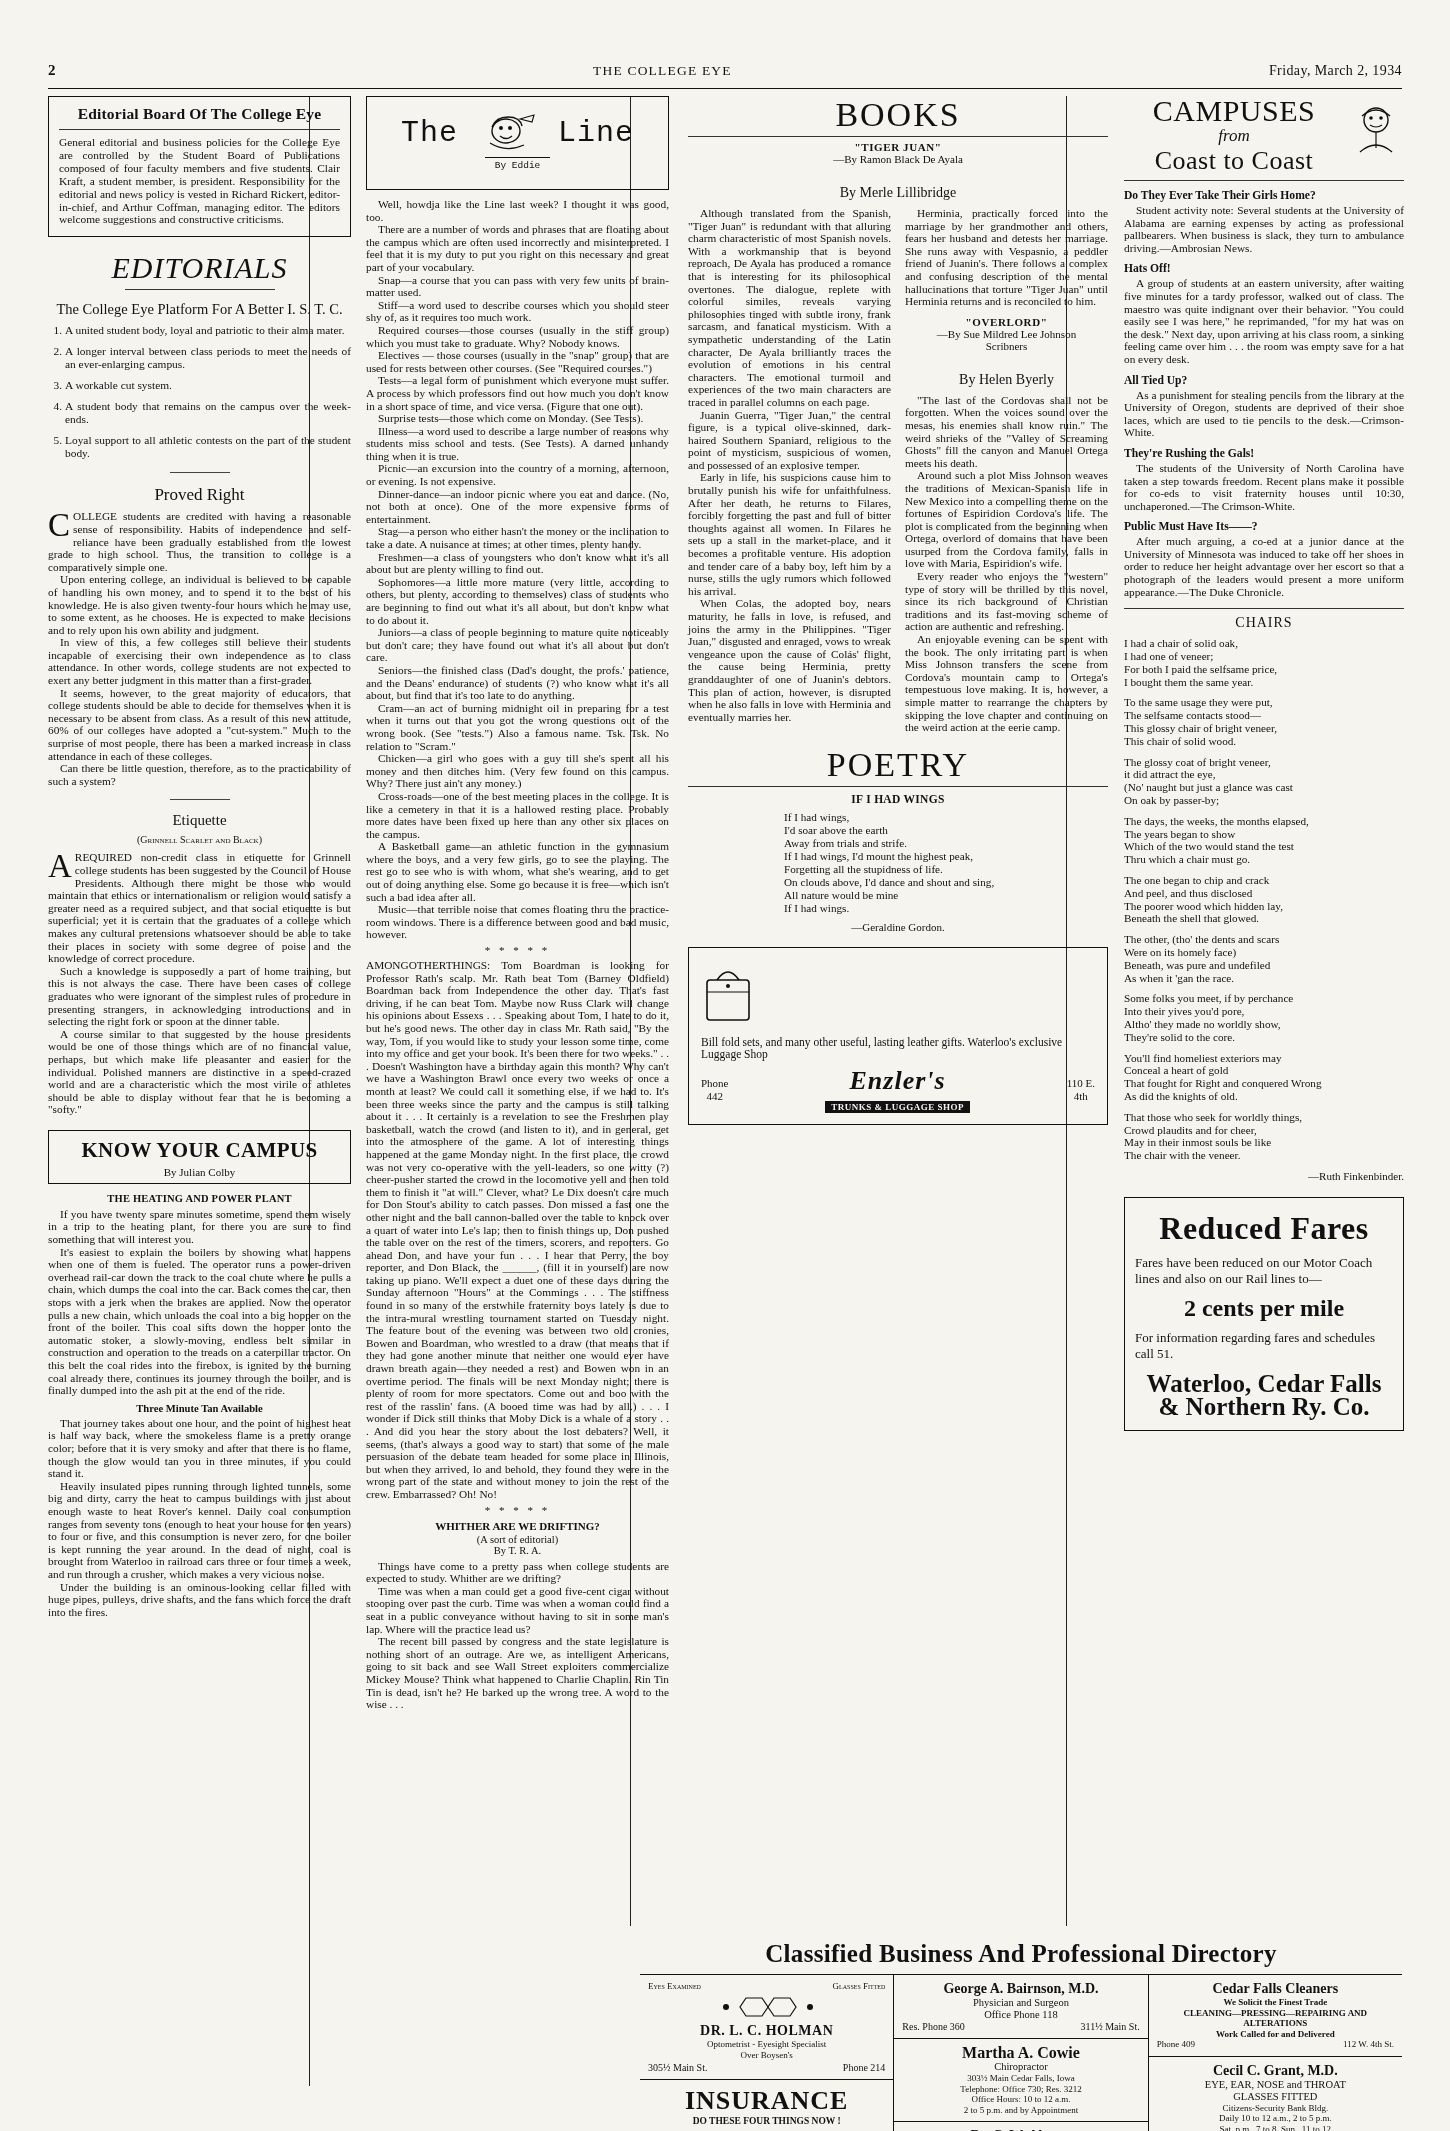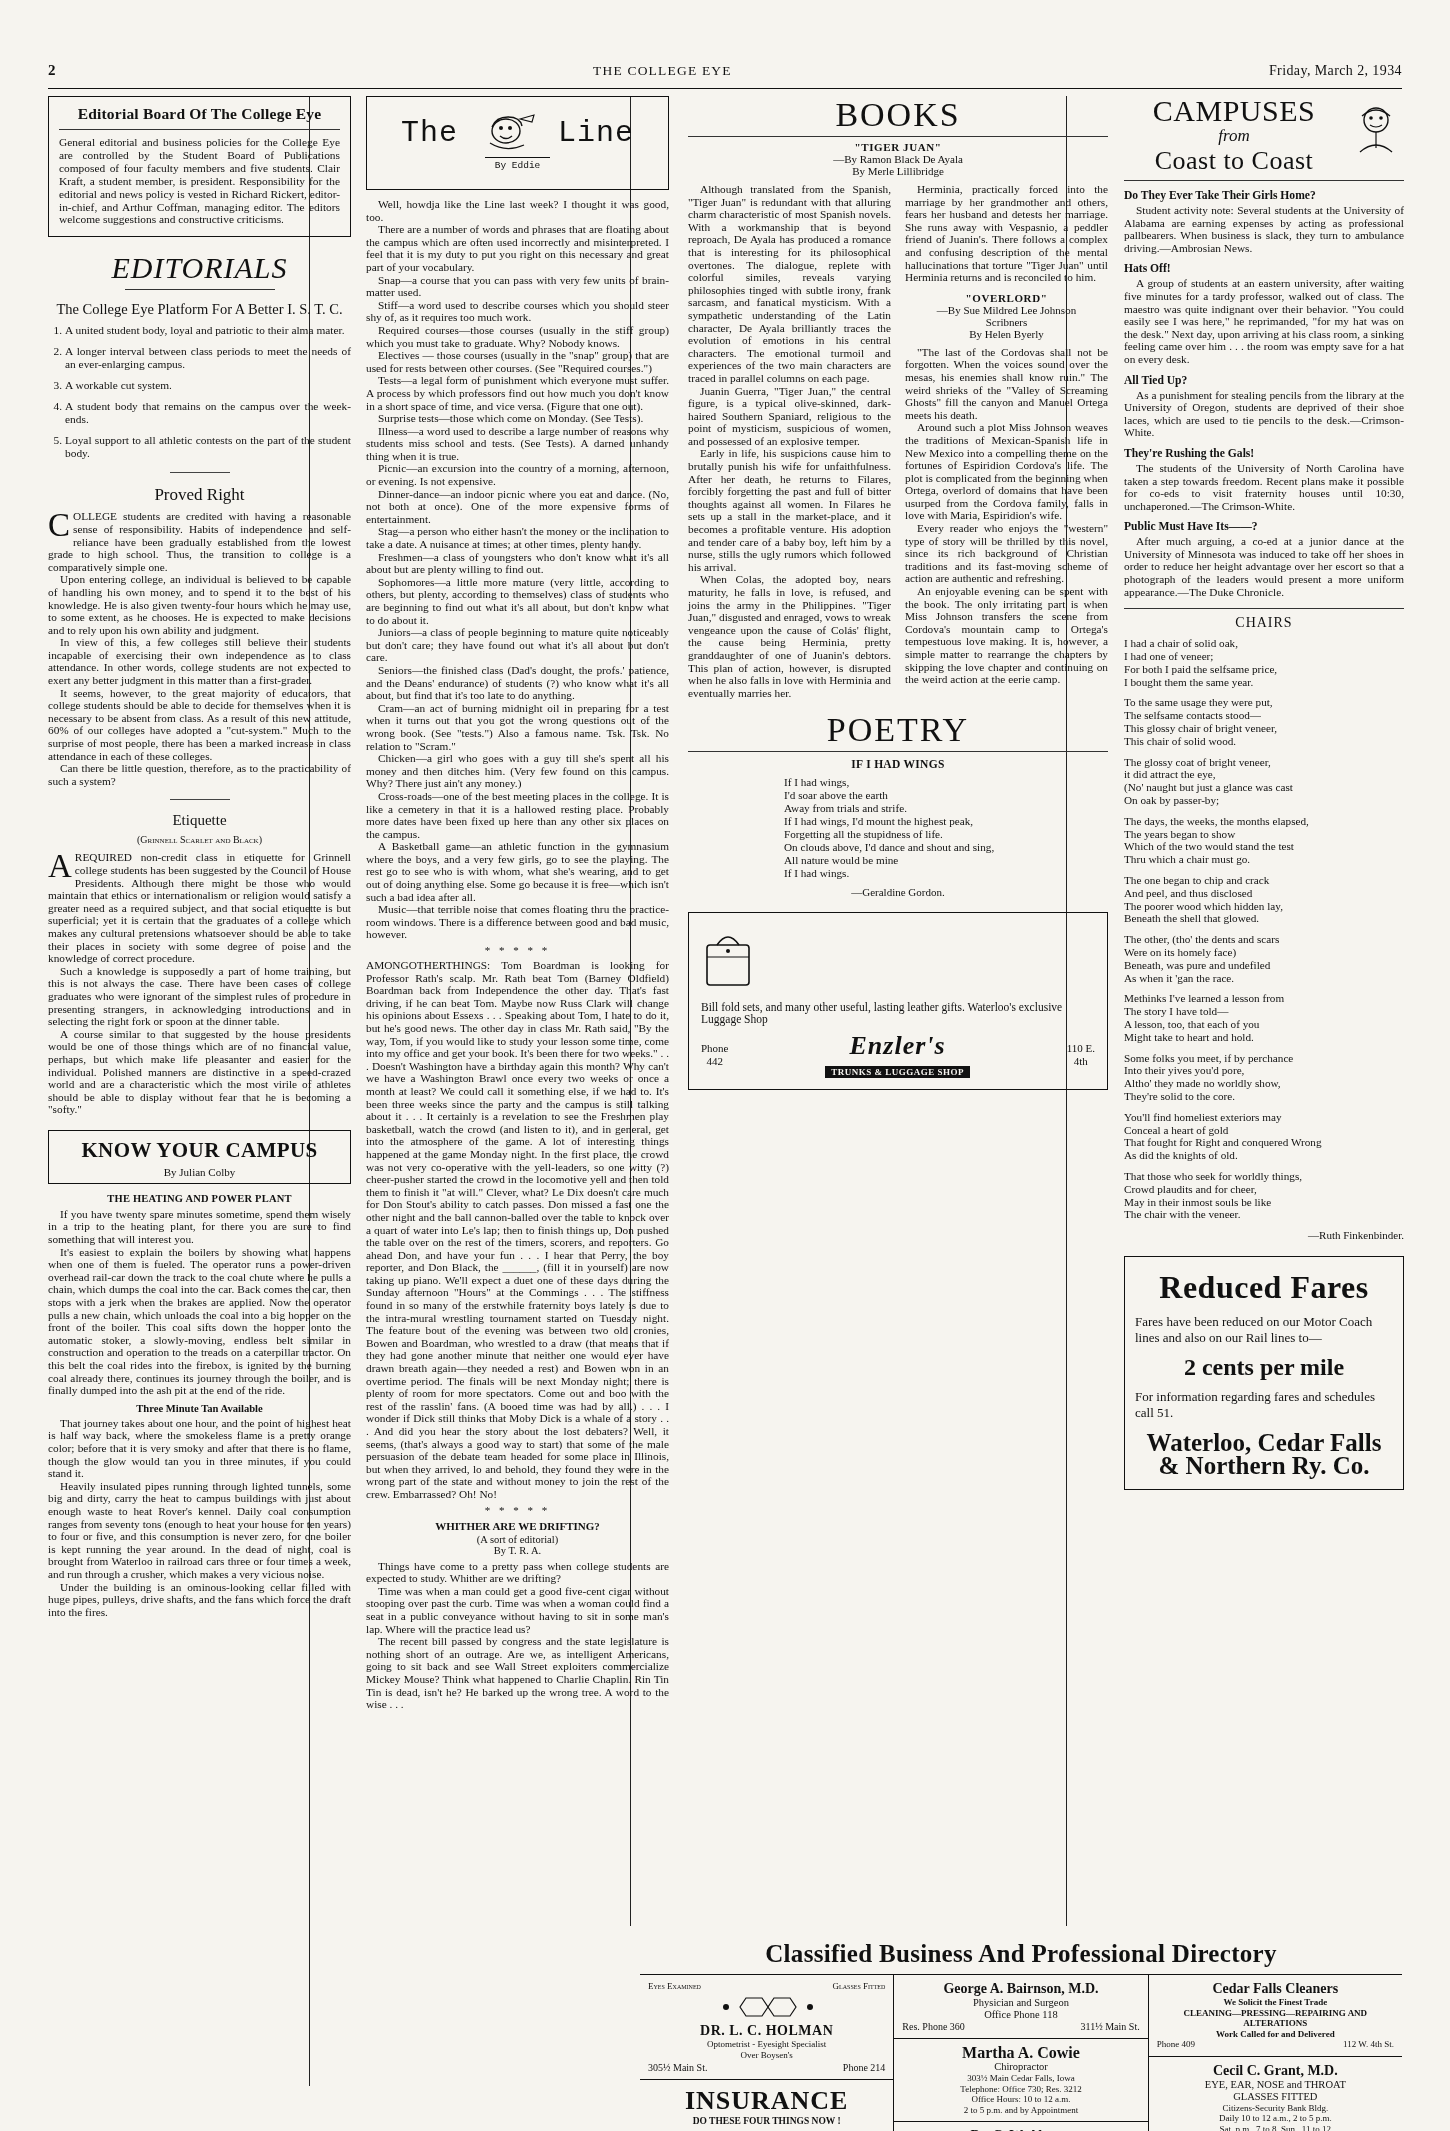--- a/index.html
+++ b/index.html
@@ -57,21 +57,21 @@
   .dropcap{float:left;font-size:33px;line-height:27px;padding:2px 3px 0 0;font-family:"Liberation Serif",serif;}
 
   .col2-head{border:1.4px solid #111;padding:16px 10px;text-align:center;position:relative;font-family:Liberation Mono, monospace;}
   .the-line{font-size:30px;letter-spacing:1px;display:flex;align-items:center;justify-content:center;gap:18px;}
   .byeddie{font-size:9.5px;border-top:1px solid #111;display:inline-block;padding:2px 10px 0;margin-top:4px;}
 
   .books-title{font-size:34px;text-align:center;letter-spacing:2px;margin:0 0 2px;}
   .poetry-title{font-size:34px;text-align:center;letter-spacing:2px;margin:12px 0 2px;}
   .bk-sub{font-size:11px;text-align:center;font-weight:bold;letter-spacing:.6px;}
   .bk-by{font-size:11px;text-align:center;}
-  .bk-auth{font-size:11px;text-align:center;margin:0 0 6px;}
+  .bk-auth{font-size:14px;text-align:center;margin:20px 0 6px;}
 
   .twocolsplit{column-count:2;column-gap:14px;column-rule:0;}
 
   .campus-title{font-size:30px;text-align:center;line-height:30px;letter-spacing:.5px;}
   .campus-from{font-size:17px;font-style:italic;text-align:center;}
 
   .sub-h{font-size:11.6px;font-weight:bold;margin:8px 0 2px;text-indent:0;}
 
   .chairs-title{font-size:14px;text-align:center;letter-spacing:1px;margin:4px 0 6px;}
   .verse{font-size:11.2px;line-height:12.8px;text-indent:0;}
@@ -362,26 +362,20 @@
           <div>The poorer wood which hidden lay,</div>
           <div>Beneath the shell that glowed.</div>
         </div>
         <div class="st">
           <div>The other, (tho' the dents and scars</div>
           <div>Were on its homely face)</div>
           <div>Beneath, was pure and undefiled</div>
           <div>As when it 'gan the race.</div>
         </div>
         <div class="st">
-          <div>Methinks I've learned a lesson from</div>
-          <div>The story I have told—</div>
-          <div>A lesson, too, that each of you</div>
-          <div>Might take to heart and hold.</div>
-        </div>
-        <div class="st">
           <div>Some folks you meet, if by perchance</div>
           <div>Into their yives you'd pore,</div>
           <div>Altho' they made no worldly show,</div>
           <div>They're solid to the core.</div>
         </div>
         <div class="st">
           <div>You'll find homeliest exteriors may</div>
           <div>Conceal a heart of gold</div>
           <div>That fought for Right and conquered Wrong</div>
           <div>As did the knights of old.</div>

